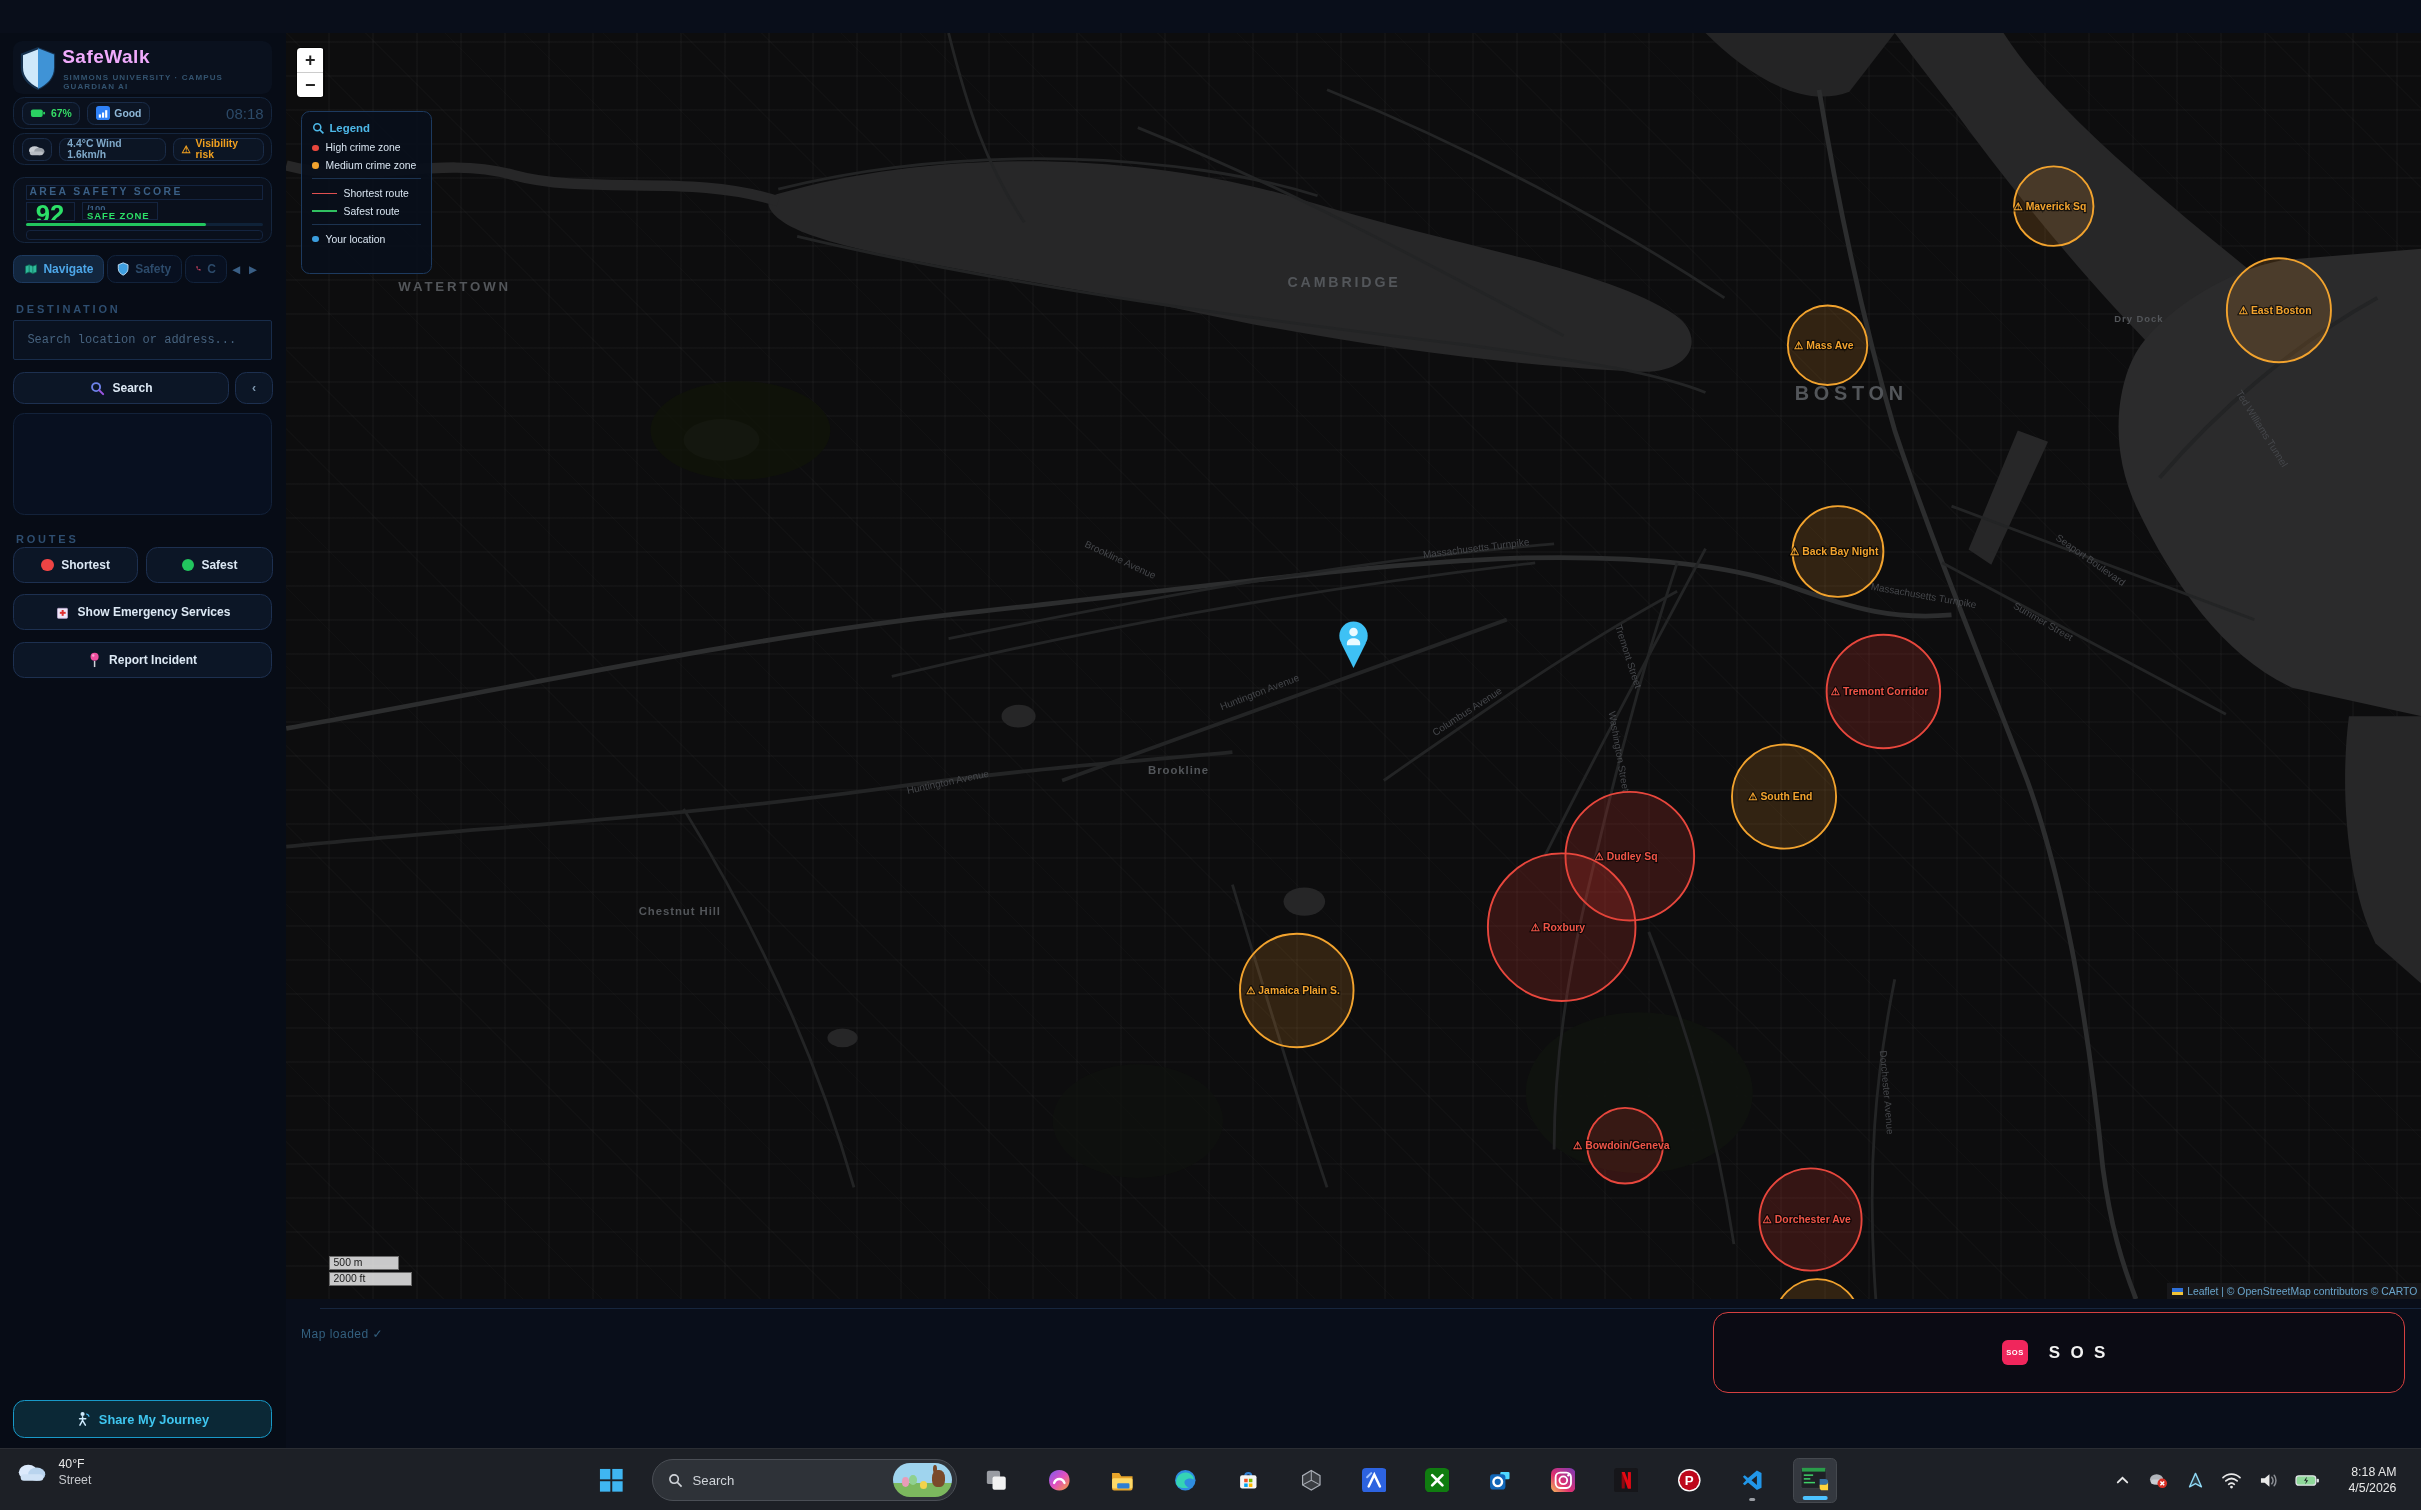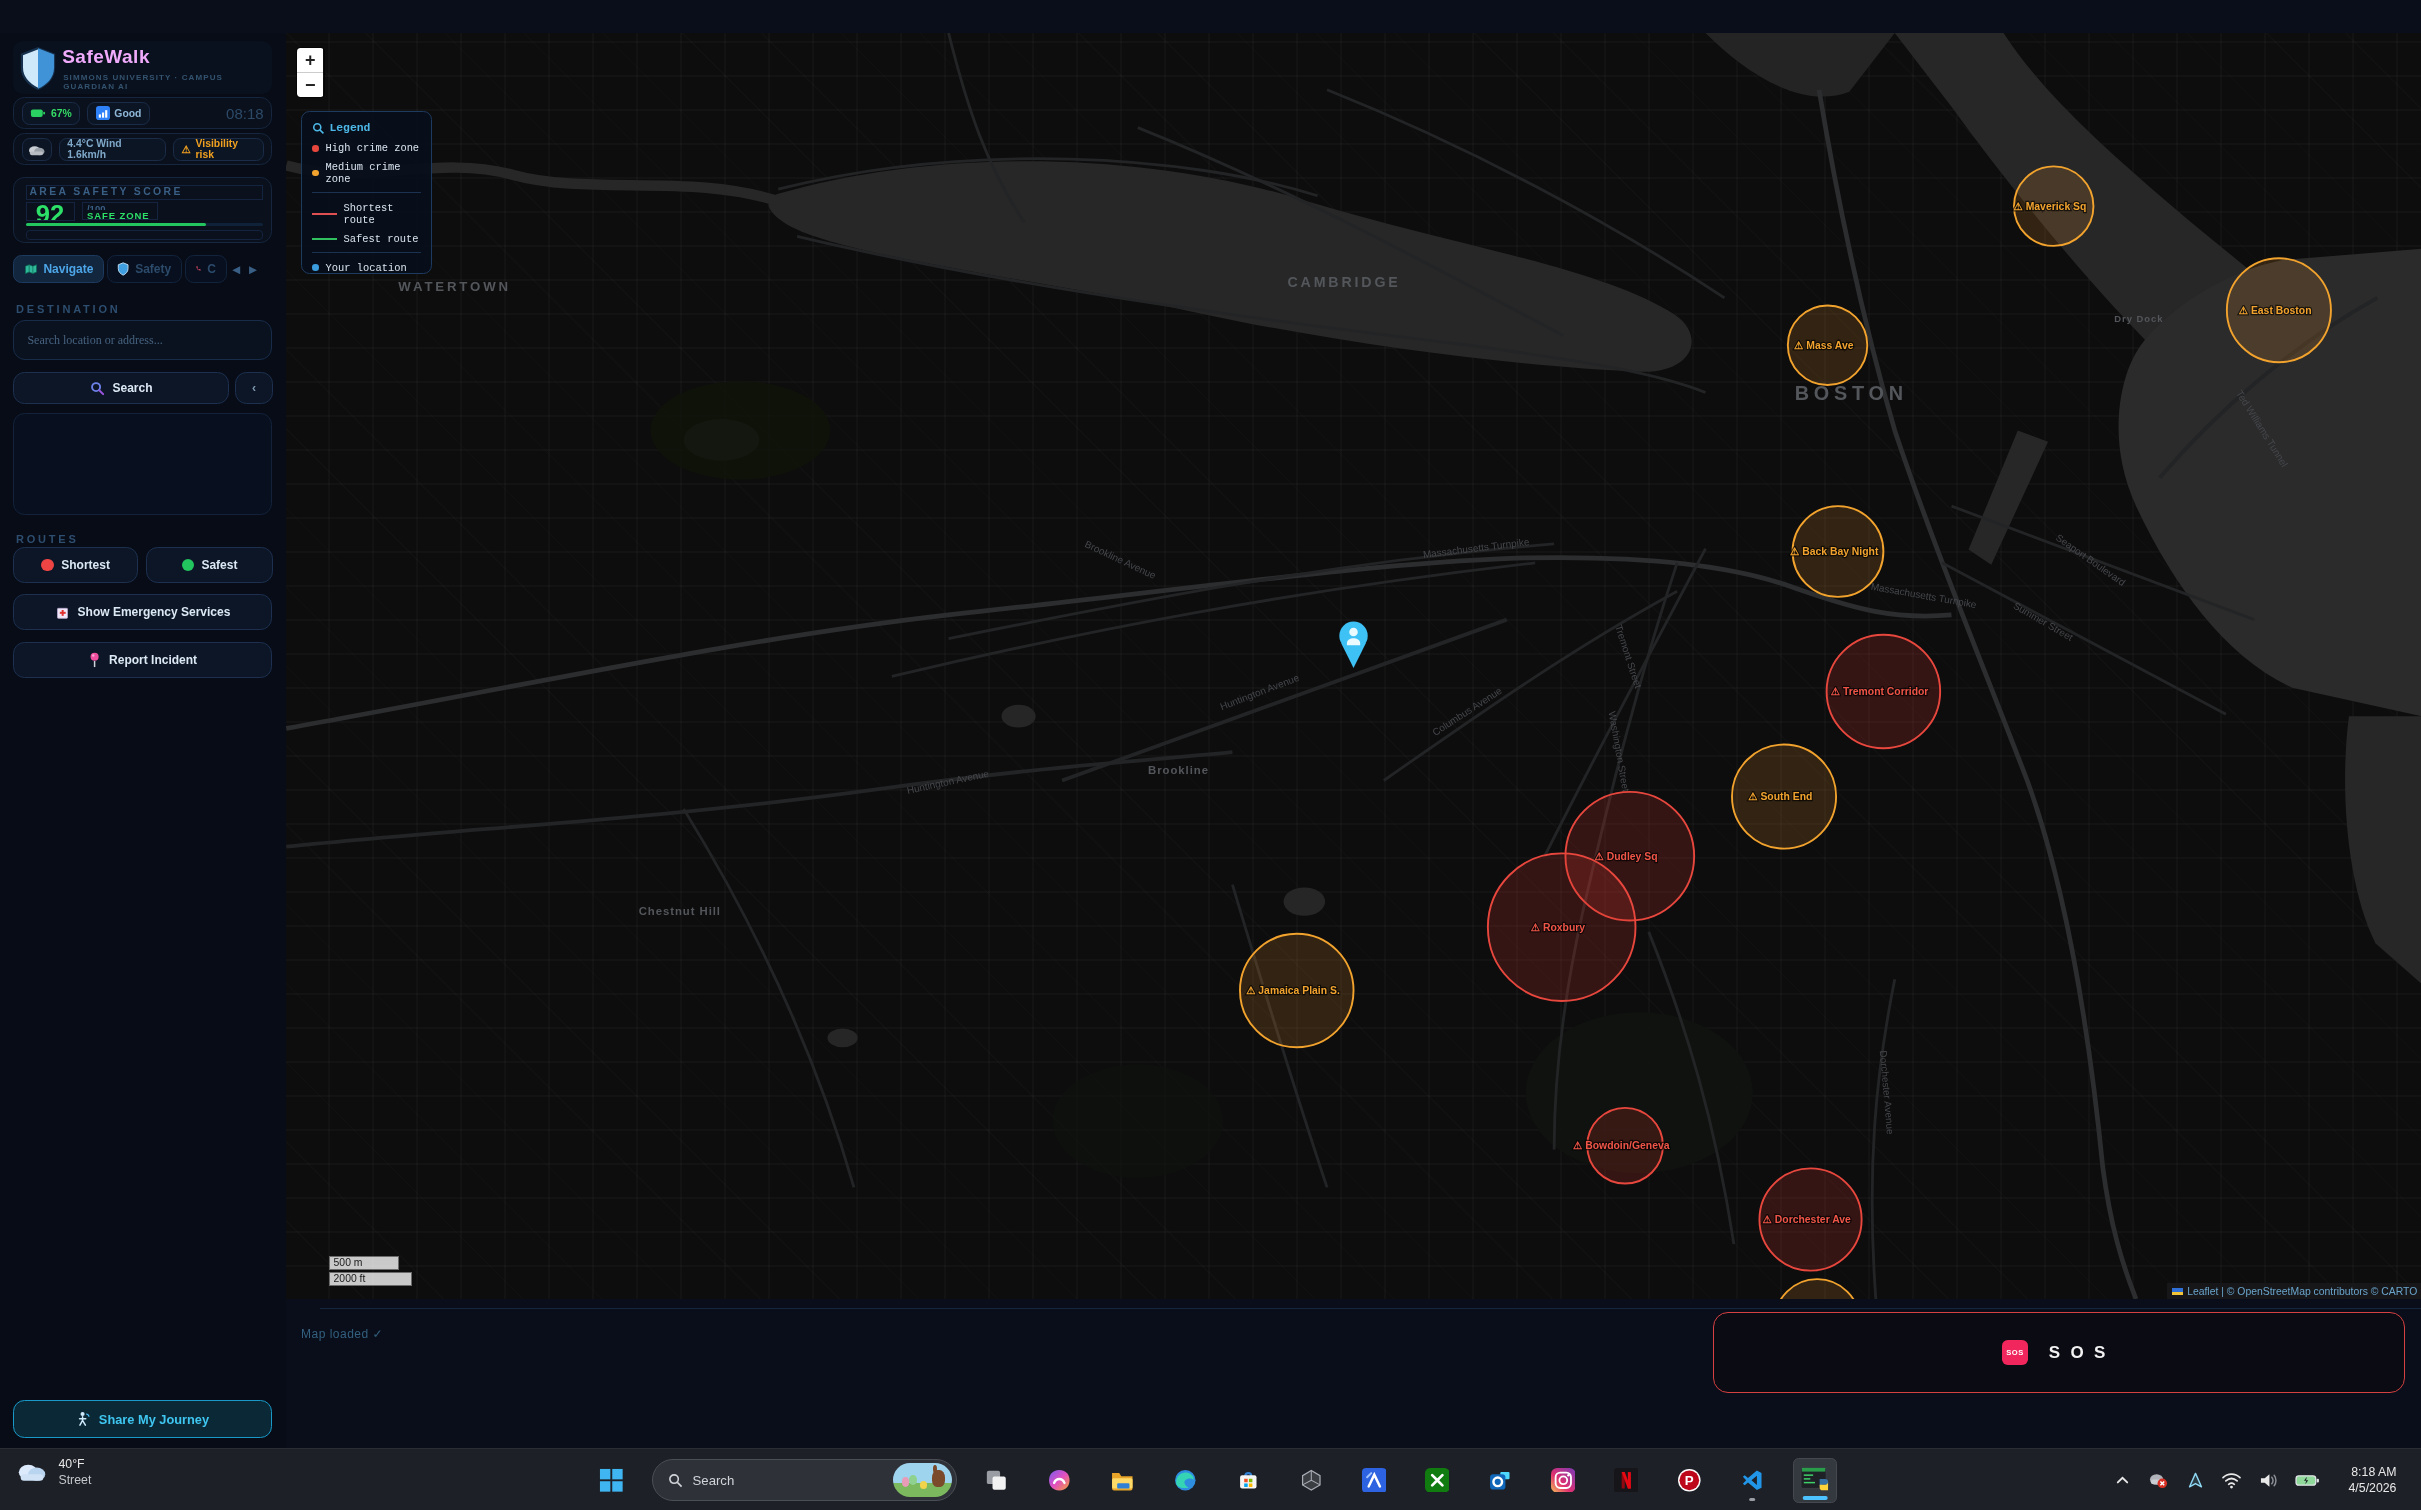--- a/index.html
+++ b/index.html
@@ -48,22 +48,22 @@
 
   .tabs { position:absolute; left:13.2px; top:222px; width:259px; height:24px; display:flex; gap:2.8px; }
   .tab { height:28px; display:flex; align-items:center; gap:5.7px; padding:0 9.5px; font-size:12px; font-weight:bold;
     color:#2c4a6a; border:0.9px solid #12233c; border-radius:8.5px; background:#081020; overflow:hidden; white-space:nowrap; }
   .tab.active { background:#12263e; border-color:#1d3a5f; color:#4da6e8; }
   .tab.clip { width:42px; }
   .tab-arrow { width:14px; height:28px; display:flex; align-items:center; justify-content:center; color:#3a5f85; font-size:10.4px; }
 
   .sec-label { position:absolute; left:16px; font-size:11px; font-weight:bold; letter-spacing:2.8px; color:#2e4e70; }
   .dest-input { position:absolute; left:13.2px; top:287px; width:259px; height:40px; background:#0a1220;
-    border:0.9px solid #182c4a; border-radius:12px; color:#9db8d0; font-size:12px; padding:0 13.2px;
-    font-family:Liberation Serif, serif; outline:none; }
+    border:0.9px solid #182c4a; border-radius:2px; color:#9db8d0; font-size:12px; padding:0 13.2px;
+    font-family:Liberation Mono, monospace; outline:none; }
   .dest-input::placeholder { color:#46627e; }
   .btn { background:#0c1626; border:0.9px solid #1d3050; border-radius:11.4px; color:#dce8f4; font-size:12px;
     font-weight:bold; display:flex; align-items:center; justify-content:center; gap:7.6px;
     font-family:"Liberation Sans", sans-serif; cursor:pointer; }
   .search-btn { position:absolute; left:13.2px; top:339px; width:216px; height:32px; }
   .mini-btn { position:absolute; left:235px; top:339px; width:38px; height:32px; color:#7e96ae; font-size:12.3px; }
   .results-panel { position:absolute; left:13.2px; top:380px; width:259px; height:102px; border:0.9px solid #13223a;
     border-radius:11.4px; background:#081020; }
   .route-btn1 { position:absolute; left:13.2px; top:514px; width:125px; height:36px; }
   .route-btn2 { position:absolute; left:146px; top:514px; width:127px; height:36px; }
@@ -88,21 +88,21 @@
   .zone-label.high { fill:#f05548; } .zone-label.medium { fill:#f2a32e; }
   .city-label { font-family:"Liberation Sans",sans-serif; fill:#53565a; font-weight:bold; text-anchor:middle; }
   .street-label { font-family:"Liberation Sans",sans-serif; fill:#45474b; font-size:10.5px; text-anchor:middle; }
 
   .zoomctl { position:absolute; left:10.4px; top:14px; width:29px; border:1.9px solid rgba(0,0,0,.6); border-radius:4.7px; overflow:hidden; }
   .zbtn { width:25.6px; height:24.6px; background:#fff; color:#222; font-size:18px; font-weight:bold;
     display:flex; align-items:center; justify-content:center; line-height:1; }
   .zbtn.first { border-bottom:0.9px solid #ccc; }
 
   .legend { position:absolute; left:15px; top:78px; width:131px; height:163px; background:rgba(9,15,27,0.94);
-    border:0.9px solid #1d3a5f; border-radius:8.5px; padding:9.5px 10.4px; color:#d8e4f0; font-size:10.4px;font-family:Liberation Mono, monospace; }
+    border:0.9px solid #1d3a5f; border-radius:8.5px; padding:9.5px 10.4px; color:#d8e4f0; font-size:10.4px; }
   .legend-title { color:#4db8e8; font-weight:bold; font-size:11.4px; display:flex; gap:4.7px; align-items:center; margin-bottom:8.5px; }
   .lrow { display:flex; align-items:center; gap:6.6px; margin-bottom:6.6px; }
   .ldot { width:6.6px; height:6.6px; border-radius:50%; flex:0 0 auto; }
   .lline { width:24.6px; height:1.9px; flex:0 0 auto; }
   .lhr { border:none; border-top:0.9px solid #1c3350; margin:7.6px 0 8.5px; }
 
   .scalebar { position:absolute; left:2.8px; bottom:13.2px; font-size:10.4px; color:#1a1a1a;padding-left:40px; }
   .scalebox { background:rgba(255,255,255,0.78); border:0.9px solid #6a6a6a; padding:0 3.8px; line-height:12.3px; height:14px; margin-top:1.9px; }
   .scalebox.m { width:70px; } .scalebox.ft { width:83px; }
   .attribution { position:absolute; right:0; bottom:0; height:16px; background:rgba(26,26,28,0.85);

